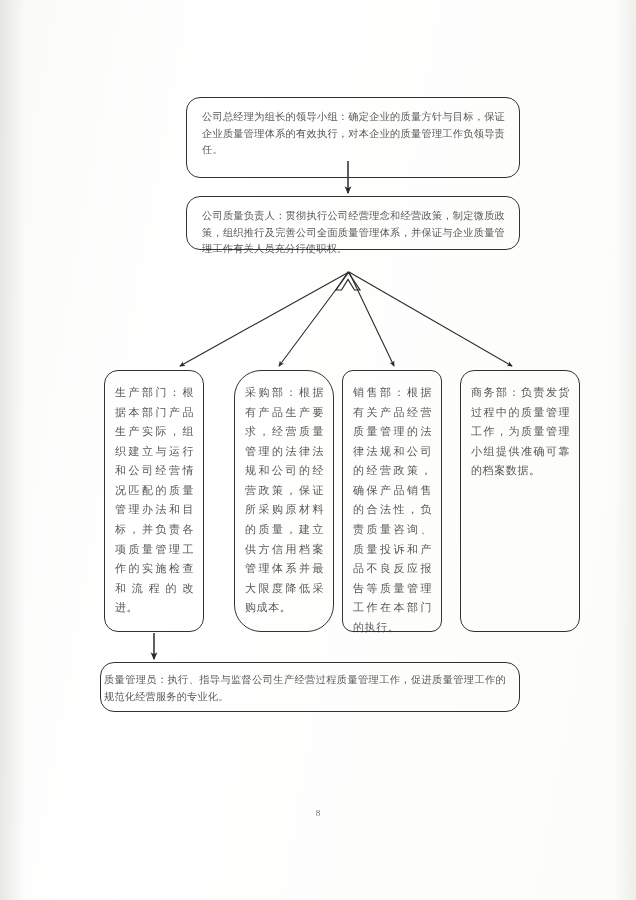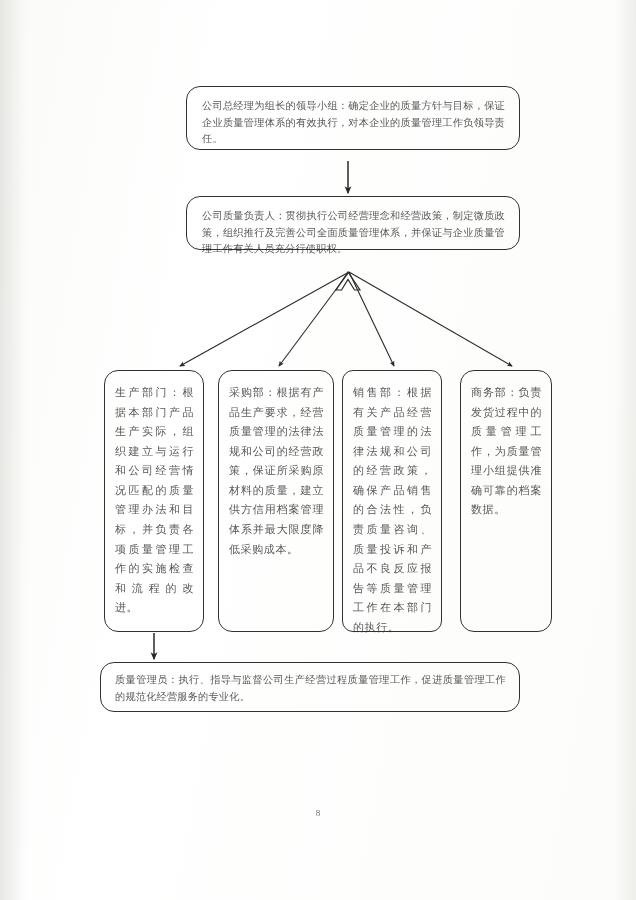--- a/index.html
+++ b/index.html
@@ -82,30 +82,30 @@
   }
 
   
   .node.col {
     padding: 12px 9px 16px 10px;
     font-size: 11px;
     line-height: 1.78;
     letter-spacing: 0.6px;
   }
 
-  #node-leader   { left: 186px; top: 86px;  width: 334px; height: 64px;  }
+  #node-leader   { left: 186px; top: 97px;  width: 334px; height: 81px;  }
   #node-qa-head  { left: 186px; top: 196px; width: 334px; height: 54px;  }
 
   #node-production { left: 104px; top: 370px; width: 100px; height: 262px; }
-  #node-purchase   { left: 218px; top: 370px; width: 116px; height: 262px; }
+  #node-purchase   { left: 234px; top: 370px; width: 100px; height: 262px; border-radius: 27px; }
   #node-sales      { left: 342px; top: 370px; width: 100px; height: 262px; border-radius: 11px; }
-  #node-business   { left: 460px; top: 370px; width: 92px; height: 262px; }
+  #node-business   { left: 460px; top: 370px; width: 120px; height: 262px; }
 
   #node-qa-officer { left: 100px; top: 662px; width: 420px; height: 50px;
-                     padding: 9px 13px 10px 14px; font-size: 10.2px; }
+                     padding: 9px 13px 10px 3px; font-size: 10.2px; }
 
   .page-number {
     position: absolute;
     left: 0;
     right: 0;
     top: 808px;
     text-align: center;
     font-size: 9px;
     color: #3a3a3a;
     opacity: 0.75;

